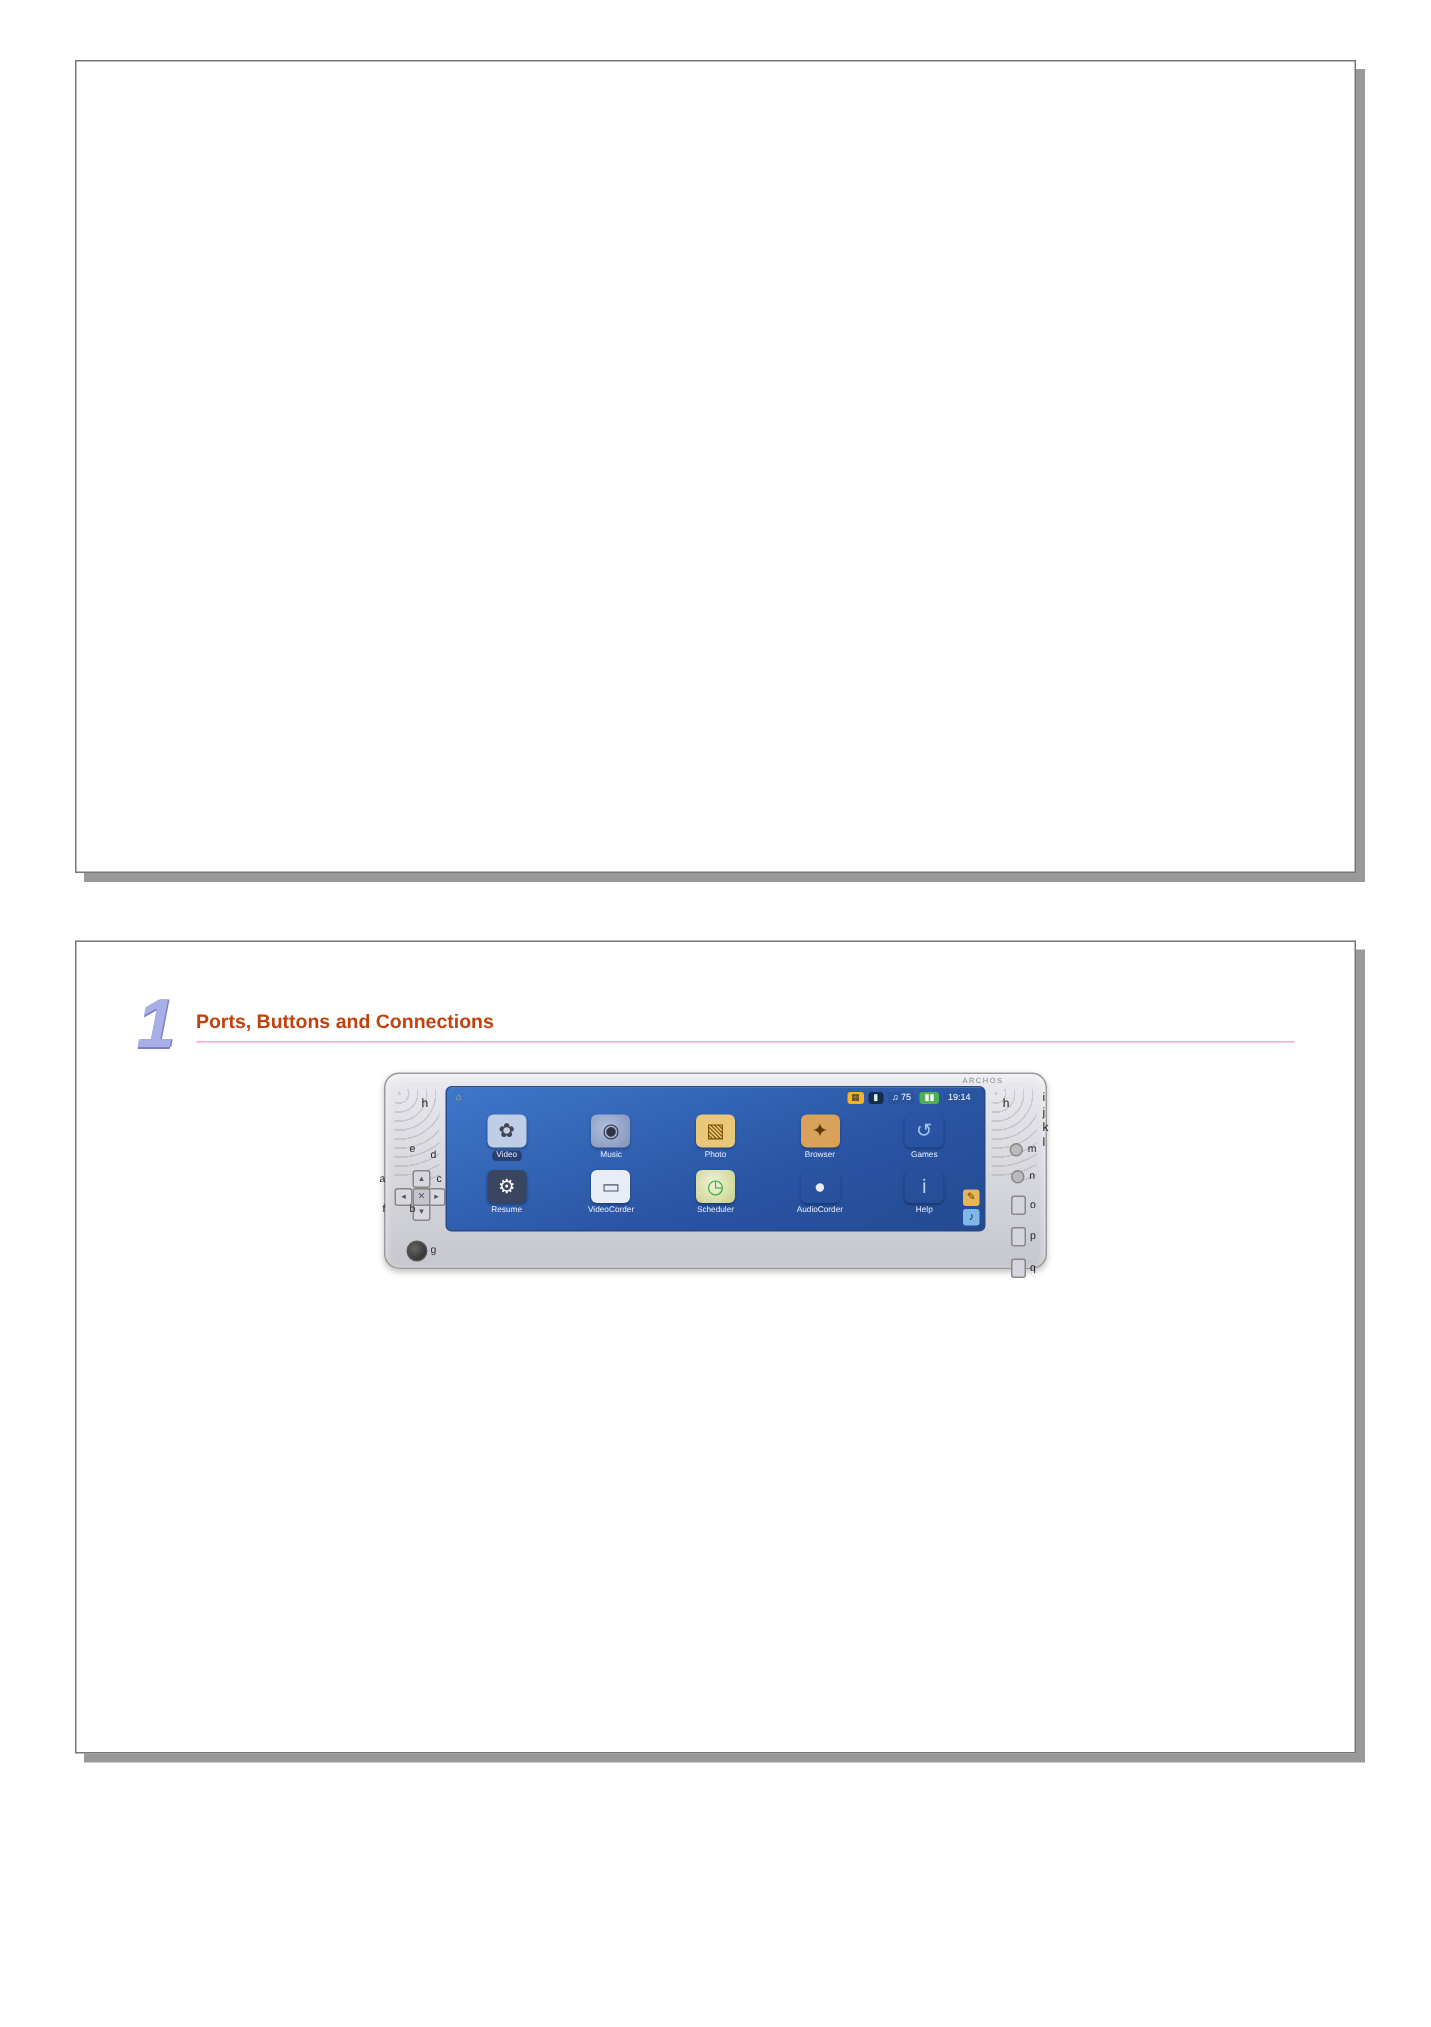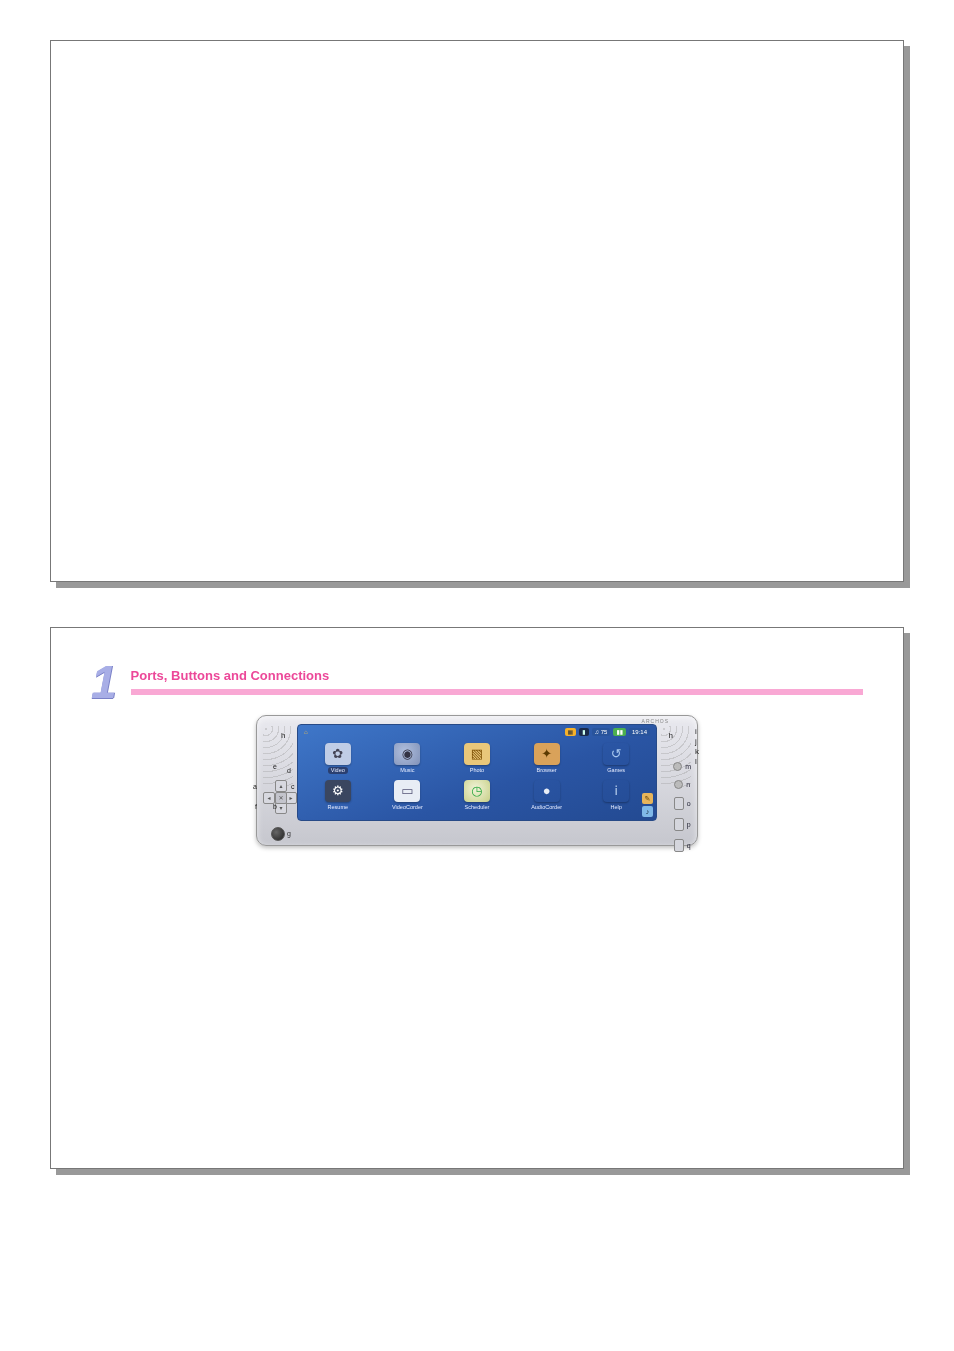--- a/index.html
+++ b/index.html
@@ -32,22 +32,22 @@
     font-style:italic;
     color:#a8aee6;
     text-shadow:1px 0 #7a80c7,0 1px #7a80c7;
     line-height:0.8;
     padding-right:4px;
   }
   .chapter-title{
     flex:1;
     font-size:13px;
     font-weight:700;
-    color:#ec4899;
-    border-bottom:6px solid #f9a8d4;
+    color:#c2410c;
+    border-bottom:1px solid #f9a8d4;
     padding-bottom:4px;
     margin-bottom:6px;
   }
   .device{
     width:360px;
     margin:10px auto 18px auto;
     position:relative;
     background:linear-gradient(#e9e9ef,#c6c7ce);
     border:1px solid #999;
     border-radius:10px;

